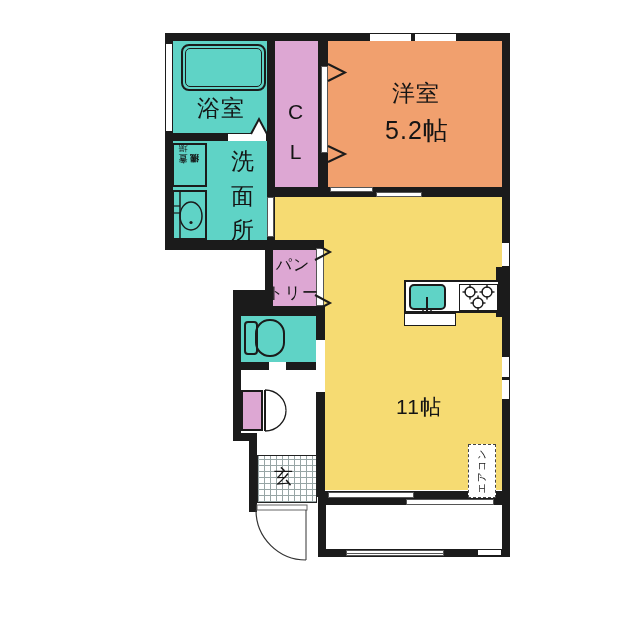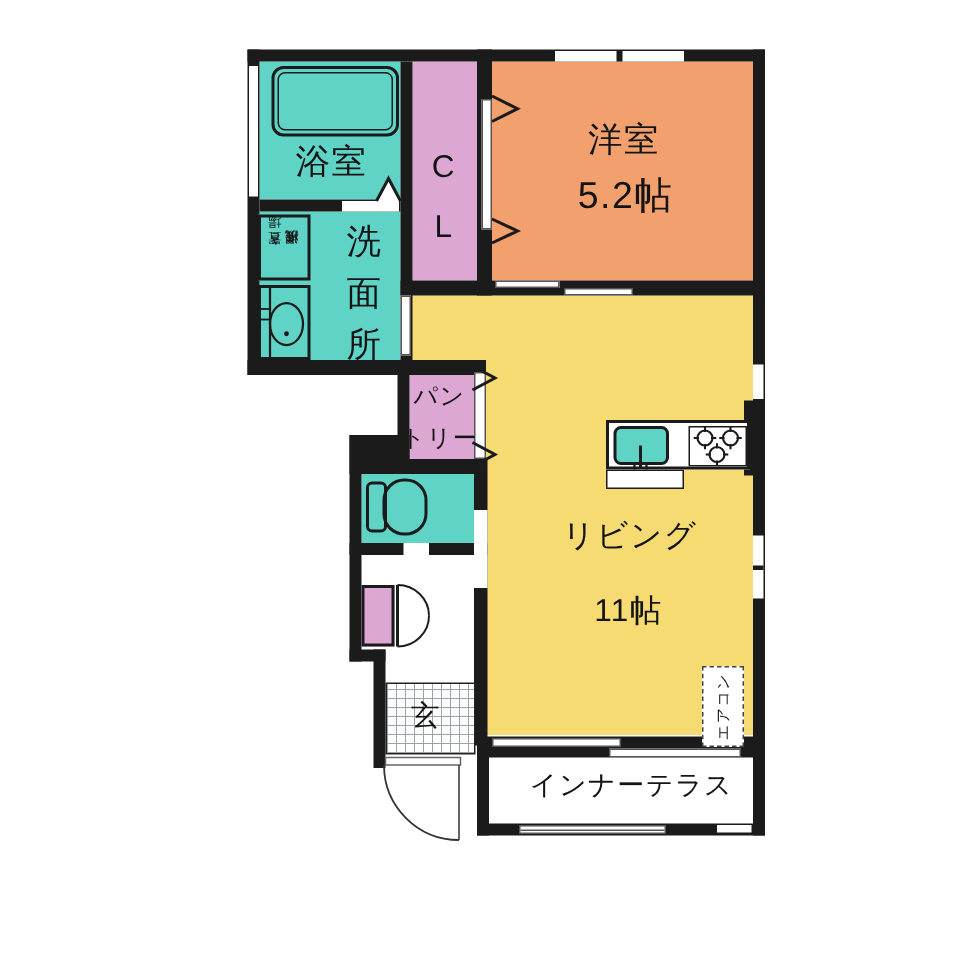--- a/index.html
+++ b/index.html
@@ -151,18 +151,16 @@
   <span class="lbl" style="left:221px;top:108px;font-size:23px;">浴室</span>
   <span class="lbl" style="left:296px;top:112px;font-size:21px;">C</span>
   <span class="lbl" style="left:296px;top:152px;font-size:21px;">L</span>
   <span class="lbl" style="left:416px;top:93px;font-size:23px;">洋室</span>
   <span class="lbl" style="left:417px;top:130px;font-size:25px;">5.2帖</span>
   <span class="lbl" style="left:243px;top:161px;font-size:23px;">洗</span>
   <span class="lbl" style="left:243px;top:196px;font-size:23px;">面</span>
   <span class="lbl" style="left:243px;top:230px;font-size:23px;">所</span>
   <span class="lbl" style="left:293px;top:265px;font-size:16px;">パン</span>
   <span class="lbl" style="left:293px;top:293px;font-size:16px;">トリー</span>
-  <span class="lbl" style="left:420px;top:357px;font-size:21px;">リビング</span>
   <span class="lbl" style="left:419px;top:407px;font-size:21px;">11帖</span>
   <span class="lbl" style="left:284px;top:477px;font-size:19px;">玄</span>
-  <span class="lbl" style="left:421px;top:523px;font-size:18px;">インナーテラス</span>
 
 </div>
 
 </body></html>

